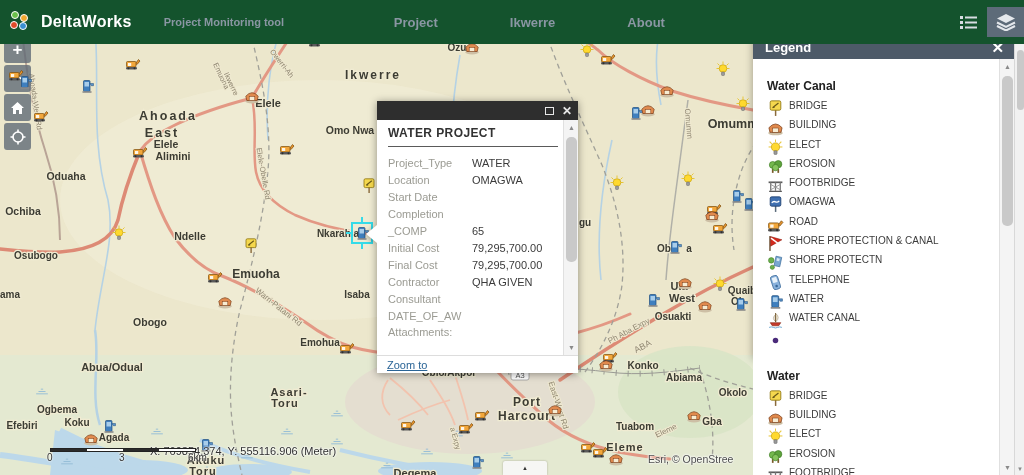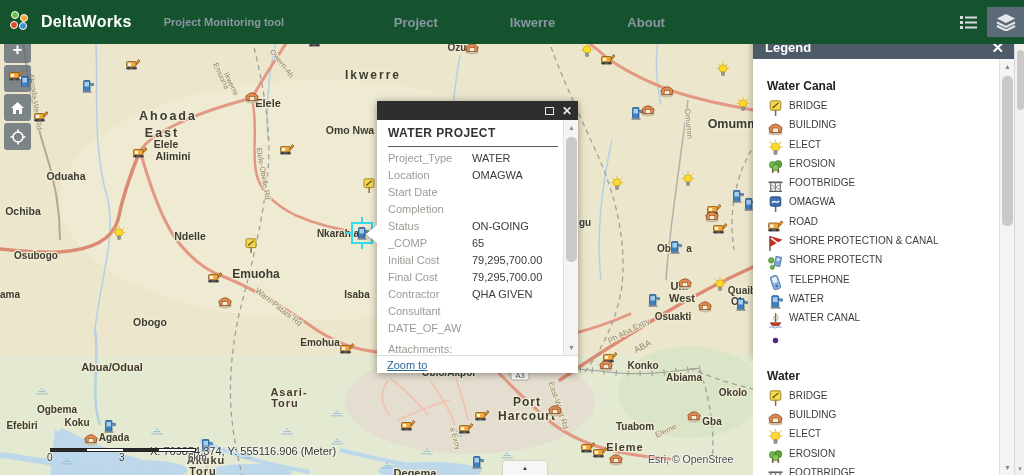--- a/index.html
+++ b/index.html
@@ -30,21 +30,21 @@
 
   
   #popup{position:absolute;left:377px;top:101px;width:201px;height:272px;z-index:40;box-shadow:0 1px 8px rgba(0,0,0,.4);}
   #popup-titlebar{height:19px;background:#2e2e2e;display:flex;align-items:center;justify-content:flex-end;padding-right:6px;gap:8px;}
   #popup-max{width:9px;height:8px;border:1.5px solid #e8e8e8;cursor:pointer;}
   #popup-close{color:#e8e8e8;font-size:12px;font-weight:bold;line-height:10px;cursor:pointer;}
   #popup-body{position:relative;background:#fff;height:235px;overflow:hidden;}
   #popup-content{padding:6px 20px 0 11px;}
   #popup-title{font-size:12px;font-weight:bold;color:#323232;letter-spacing:.4px;}
   #popup-hr{border:none;border-top:1px solid #5a5a5a;margin:6px 0 5px 0;}
-  .pf-row{display:flex;height:17px;align-items:flex-start;font-size:11px;}
+  .pf-row{display:flex;height:17px;align-items:flex-end;font-size:11px;}
   .pf-l{width:84px;color:#9b9b93;flex:none;}
   .pf-v{color:#3b3b3b;}
   #popup-attach{font-size:11px;color:#9b9b93;margin-top:4px;}
   #popup-footer{position:absolute;left:0;right:0;bottom:0;height:18px;background:#fff;border-top:1px solid #ddd;display:flex;align-items:center;padding-left:10px;}
   #popup-zoomto{font-size:11px;color:#2a6496;text-decoration:underline;cursor:pointer;}
   #popup-pointer{position:absolute;left:-11px;top:124px;width:0;height:0;border-top:9px solid transparent;border-bottom:9px solid transparent;border-right:11px solid #fff;filter:drop-shadow(-2px 1px 2px rgba(0,0,0,.25));}
   .vscroll{position:absolute;right:0;top:0;bottom:0;width:15px;background:#f4f4f4;border-left:1px solid #e0e0e0;}
   .vs-up,.vs-down{position:absolute;left:0;width:15px;height:15px;display:flex;align-items:center;justify-content:center;font-size:7px;color:#8a8a8a;cursor:pointer;}
   .vs-up{top:0;} .vs-down{bottom:0;}
   .vs-thumb{position:absolute;left:2px;width:11px;background:#c9c9c9;border-radius:5px;cursor:pointer;}
@@ -453,24 +453,20 @@
             </div>
             <div class="pf-row">
               <span class="pf-l">Start Date</span>
               <span class="pf-v"></span>
             </div>
             <div class="pf-row">
               <span class="pf-l">Completion</span>
               <span class="pf-v"></span>
             </div>
             <div class="pf-row">
-              <span class="pf-l">Status</span>
-              <span class="pf-v">ON-GOING</span>
-            </div>
-            <div class="pf-row">
               <span class="pf-l">_COMP</span>
               <span class="pf-v">65</span>
             </div>
             <div class="pf-row">
               <span class="pf-l">Initial Cost</span>
               <span class="pf-v">79,295,700.00</span>
             </div>
             <div class="pf-row">
               <span class="pf-l">Final Cost</span>
               <span class="pf-v">79,295,700.00</span>

